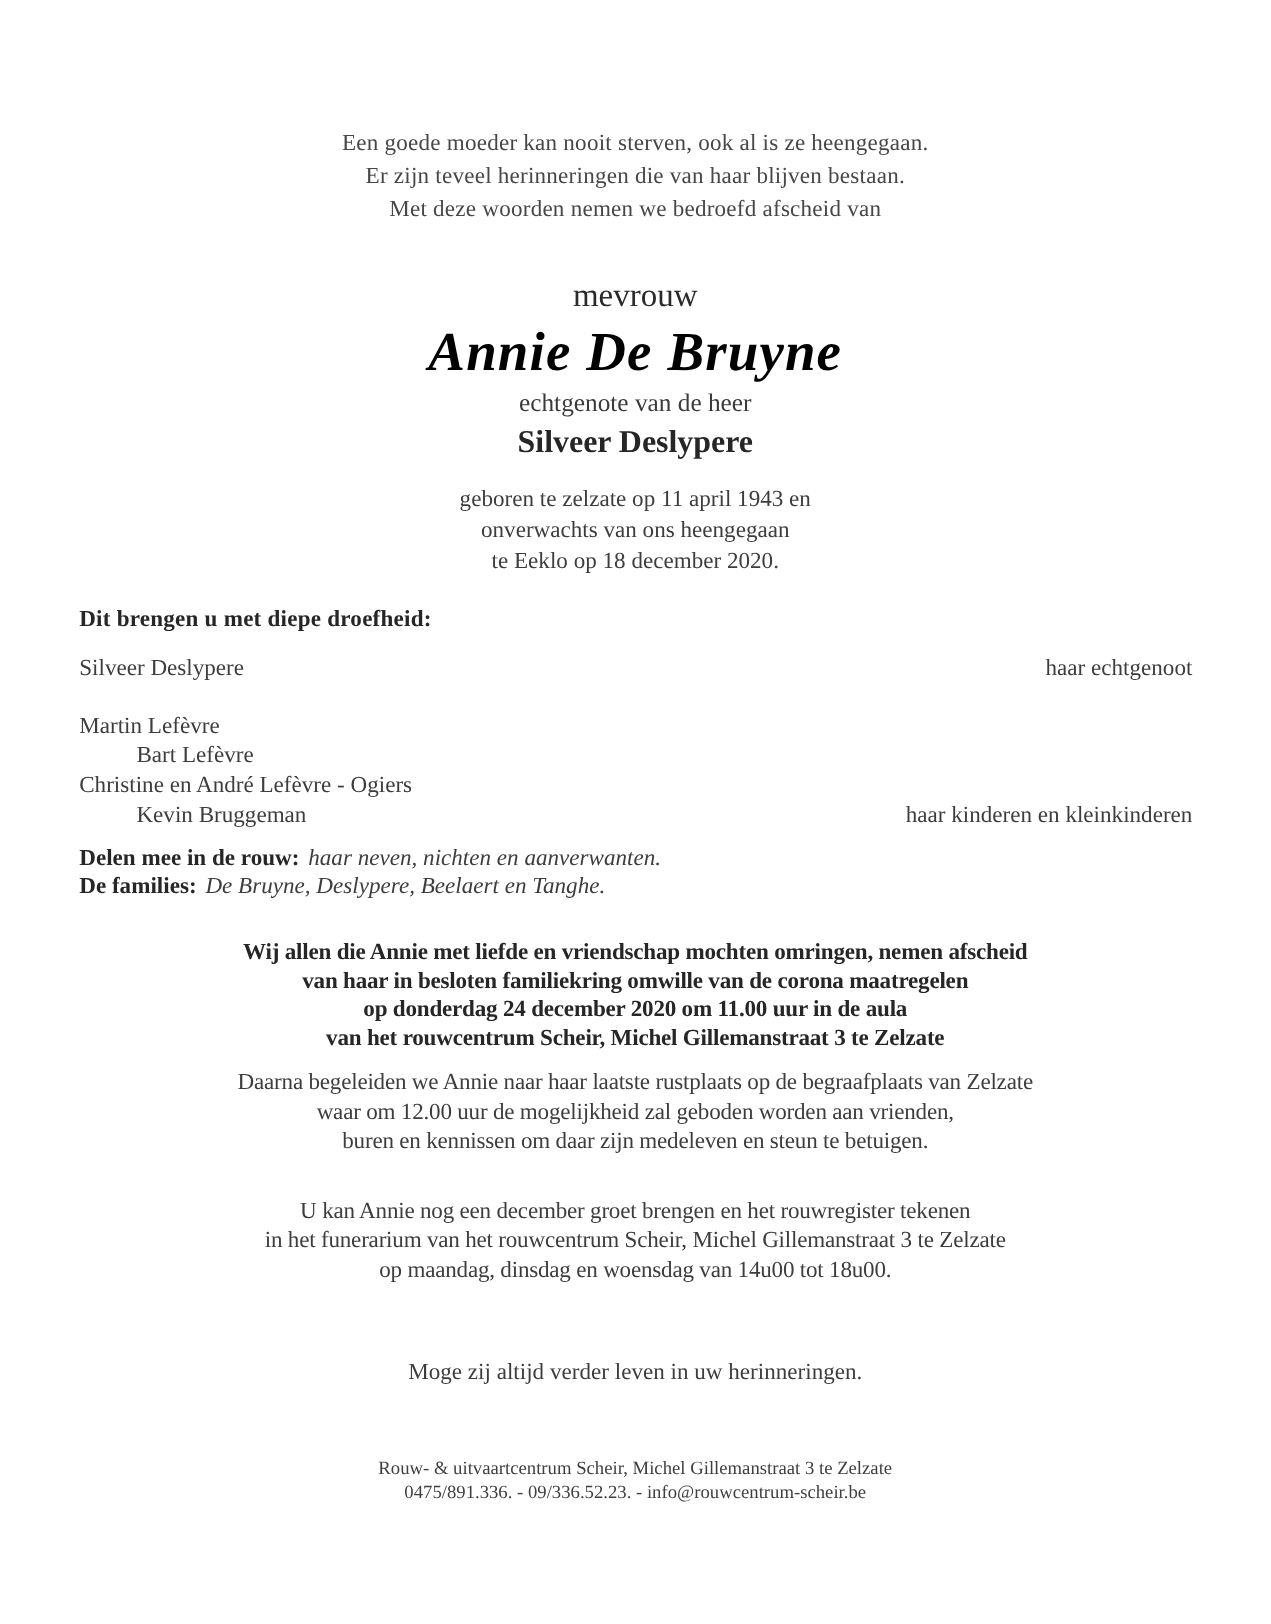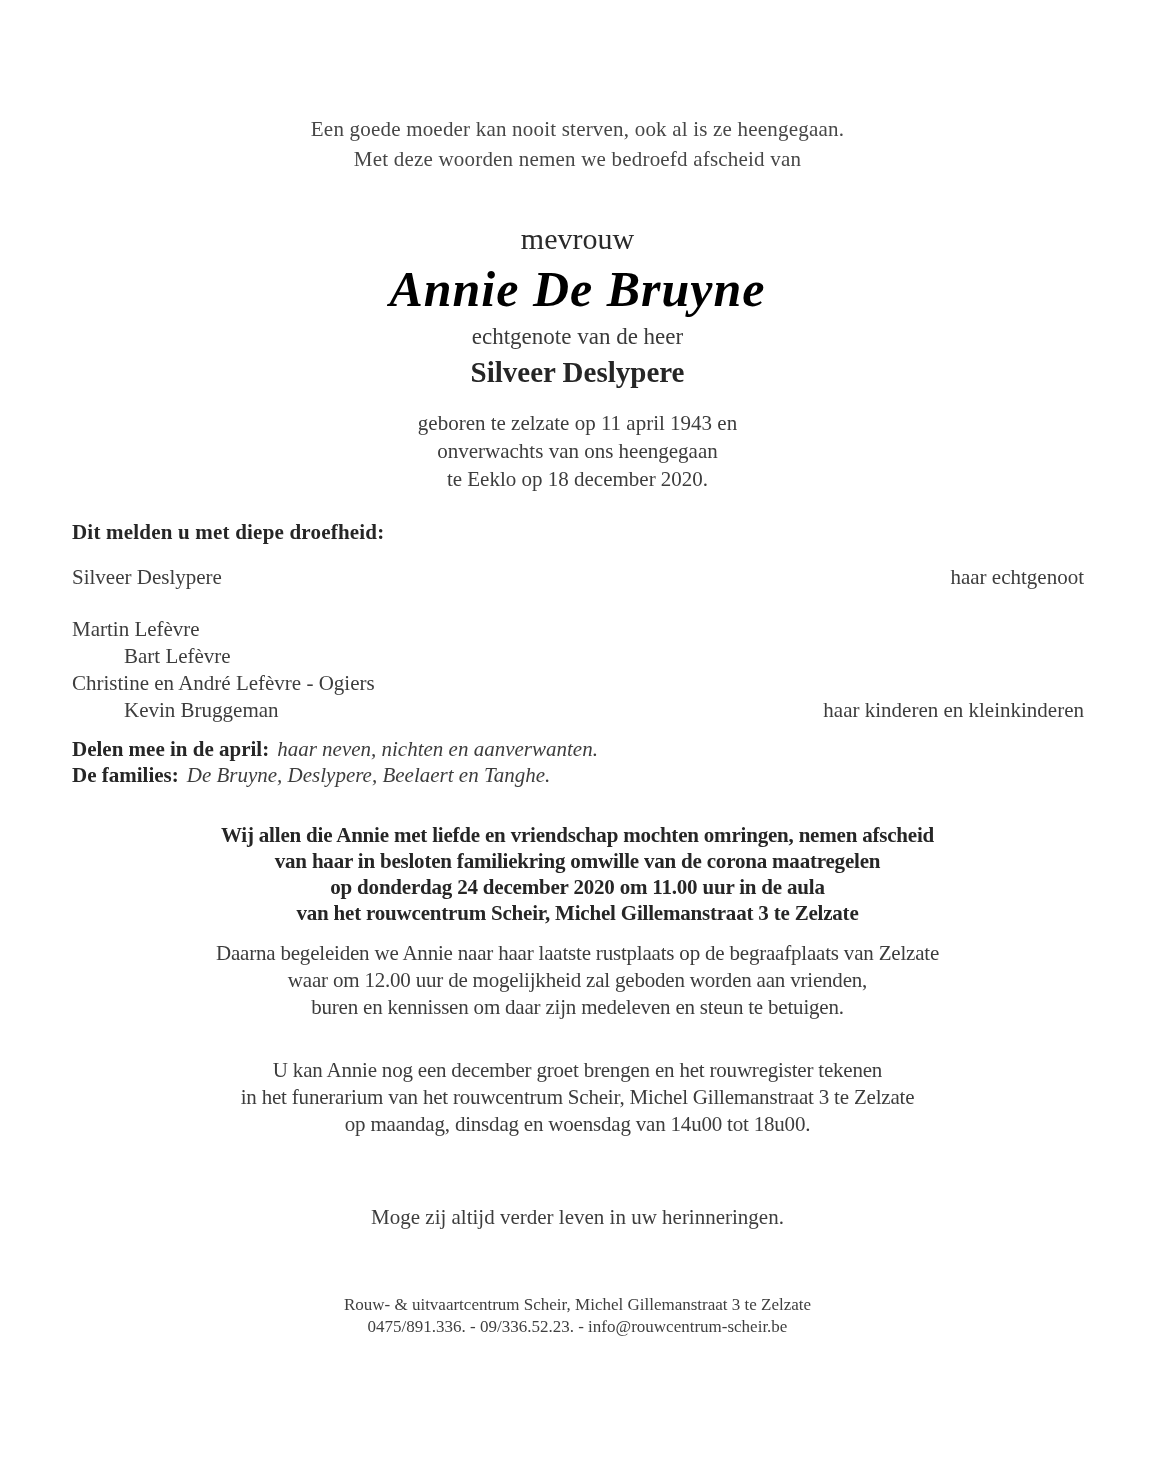--- a/index.html
+++ b/index.html
@@ -124,36 +124,37 @@
     color: #3f3f3f;
   }
 </style>
 </head>
 <body>
 
 <div class="page">
 
   <div class="verse center">
     <div>Een goede moeder kan nooit sterven, ook al is ze heengegaan.</div>
+    <div>Er zijn teveel herinneringen die van haar blijven bestaan.</div>
     <div>Met deze woorden nemen we bedroefd afscheid van</div>
   </div>
 
   <div class="salutation center">mevrouw</div>
   <h1 class="deceased-title center">Annie De Bruyne</h1>
   <div class="relation-line center">echtgenote van de heer</div>
   <div class="spouse-name center">Silveer Deslypere</div>
 
   <div class="life-dates center">
     <div>geboren te zelzate op 11 april 1943 en</div>
     <div>onverwachts van ons heengegaan</div>
     <div>te Eeklo op 18 december 2020.</div>
   </div>
 
   <div class="announce">
-    <div class="announce-heading">Dit melden u met diepe droefheid:</div>
+    <div class="announce-heading">Dit brengen u met diepe droefheid:</div>
 
     <div class="row spouse-row">
       <span>Silveer Deslypere</span>
       <span>haar echtgenoot</span>
     </div>
 
     <div class="family-rows">
       <div class="row">
         <span>Martin Lefèvre</span>
         <span></span>
@@ -167,21 +168,21 @@
         <span></span>
       </div>
       <div class="row">
         <span class="indent">Kevin Bruggeman</span>
         <span>haar kinderen en kleinkinderen</span>
       </div>
     </div>
 
     <div class="mourning">
       <div class="mourning-line">
-        <span class="mourning-label">Delen mee in de april:</span><span class="mourning-text">haar neven, nichten en aanverwanten.</span>
+        <span class="mourning-label">Delen mee in de rouw:</span><span class="mourning-text">haar neven, nichten en aanverwanten.</span>
       </div>
       <div class="mourning-line">
         <span class="mourning-label">De families:</span><span class="mourning-text">De Bruyne, Deslypere, Beelaert en Tanghe.</span>
       </div>
     </div>
   </div>
 
   <div class="ceremony center">
     <div>Wij allen die Annie met liefde en vriendschap mochten omringen, nemen afscheid</div>
     <div>van haar in besloten familiekring omwille van de corona maatregelen</div>

